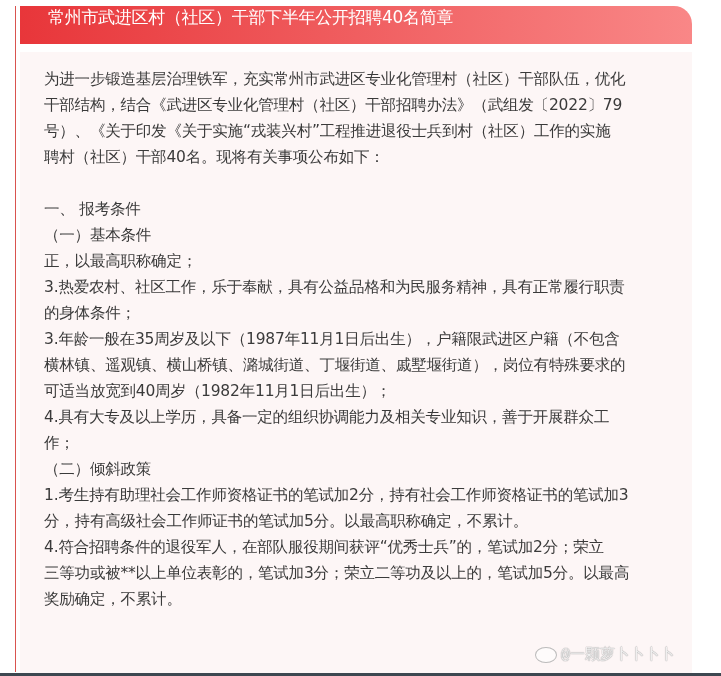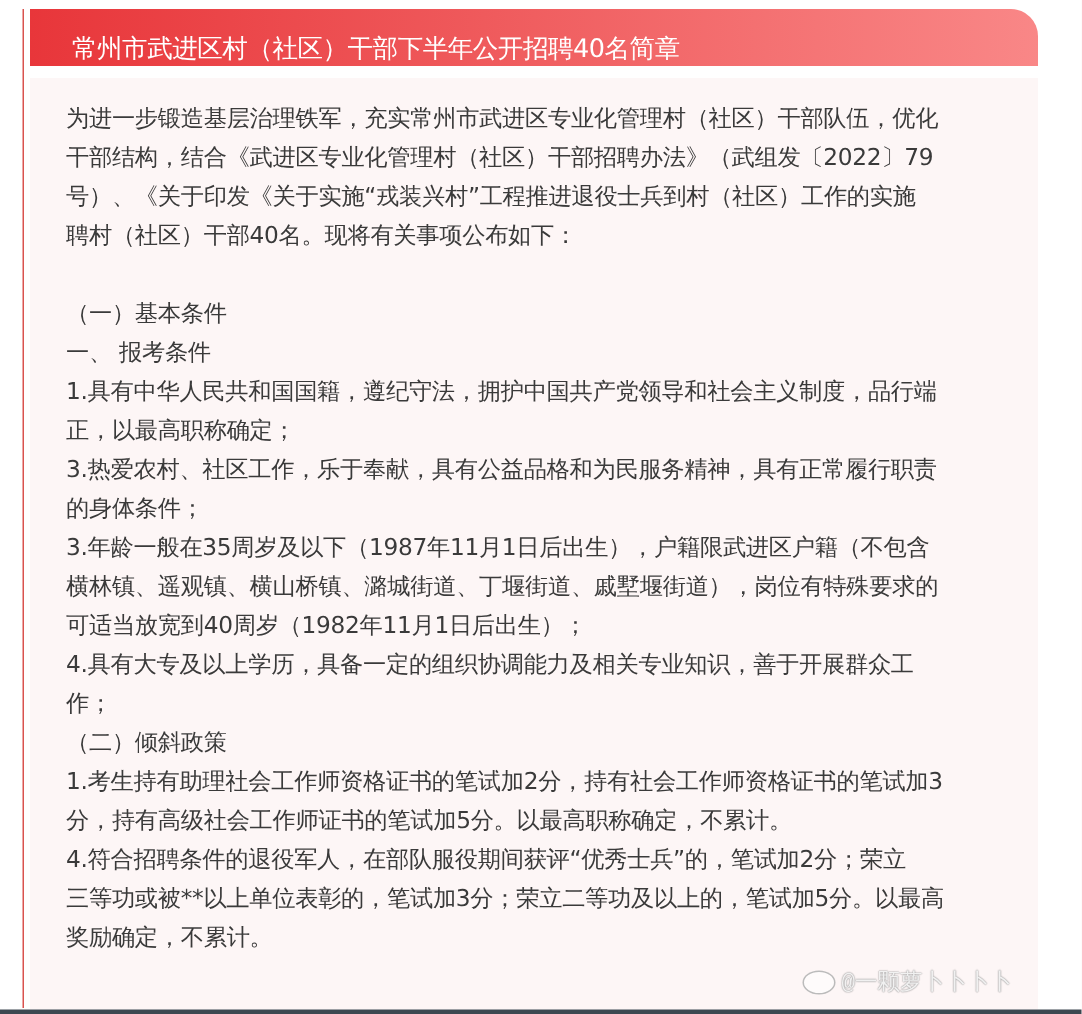--- a/index.html
+++ b/index.html
@@ -10,21 +10,21 @@
   }
   .left-rule {
     position: absolute; left: 15px; top: 6px; width: 1px; height: 666px;
     background: #d9534f;
   }
   .header {
     position: absolute; left: 20px; top: 6px; width: 672px; height: 38px;
     background: linear-gradient(90deg, #e8363a 0%, #ef5a5c 45%, #f98787 100%);
     border-top-right-radius: 18px;
     box-sizing: border-box; padding-left: 28px;
-    display: flex; align-items: flex-end;
+    display: flex; align-items: flex-start;
   }
   .header-title {
     color: #ffffff; font-size: 17px; letter-spacing: -0.3px;
   }
   .content {
     position: absolute; left: 20px; top: 52px; width: 672px; height: 621px;
     background: #fdf6f6;
     box-sizing: border-box; padding: 14px 0 0 24px;
     overflow: hidden;
   }
@@ -60,23 +60,22 @@
 <div class="header">
   <span class="header-title">常州市武进区村（社区）干部下半年公开招聘40名简章</span>
 </div>
 
 <div class="content">
   <div class="line">为进一步锻造基层治理铁军，充实常州市武进区专业化管理村（社区）干部队伍，优化</div>
   <div class="line">干部结构，结合《武进区专业化管理村（社区）干部招聘办法》（武组发〔2022〕79</div>
   <div class="line">号）、《关于印发《关于实施“戎装兴村”工程推进退役士兵到村（社区）工作的实施</div>
   <div class="line">聘村（社区）干部40名。现将有关事项公布如下：</div>
   <div class="line blank"></div>
+  <div class="line">一、 报考条件</div>
   <div class="line">（一）基本条件</div>
-  <div class="line">一、 报考条件</div>
-  <div class="line">1.具有中华人民共和国国籍，遵纪守法，拥护中国共产党领导和社会主义制度，品行端</div>
   <div class="line">正，以最高职称确定；</div>
   <div class="line">3.热爱农村、社区工作，乐于奉献，具有公益品格和为民服务精神，具有正常履行职责</div>
   <div class="line">的身体条件；</div>
   <div class="line">3.年龄一般在35周岁及以下（1987年11月1日后出生），户籍限武进区户籍（不包含</div>
   <div class="line">横林镇、遥观镇、横山桥镇、潞城街道、丁堰街道、戚墅堰街道），岗位有特殊要求的</div>
   <div class="line">可适当放宽到40周岁（1982年11月1日后出生）；</div>
   <div class="line">4.具有大专及以上学历，具备一定的组织协调能力及相关专业知识，善于开展群众工</div>
   <div class="line">作；</div>
   <div class="line">（二）倾斜政策</div>
   <div class="line">1.考生持有助理社会工作师资格证书的笔试加2分，持有社会工作师资格证书的笔试加3</div>

